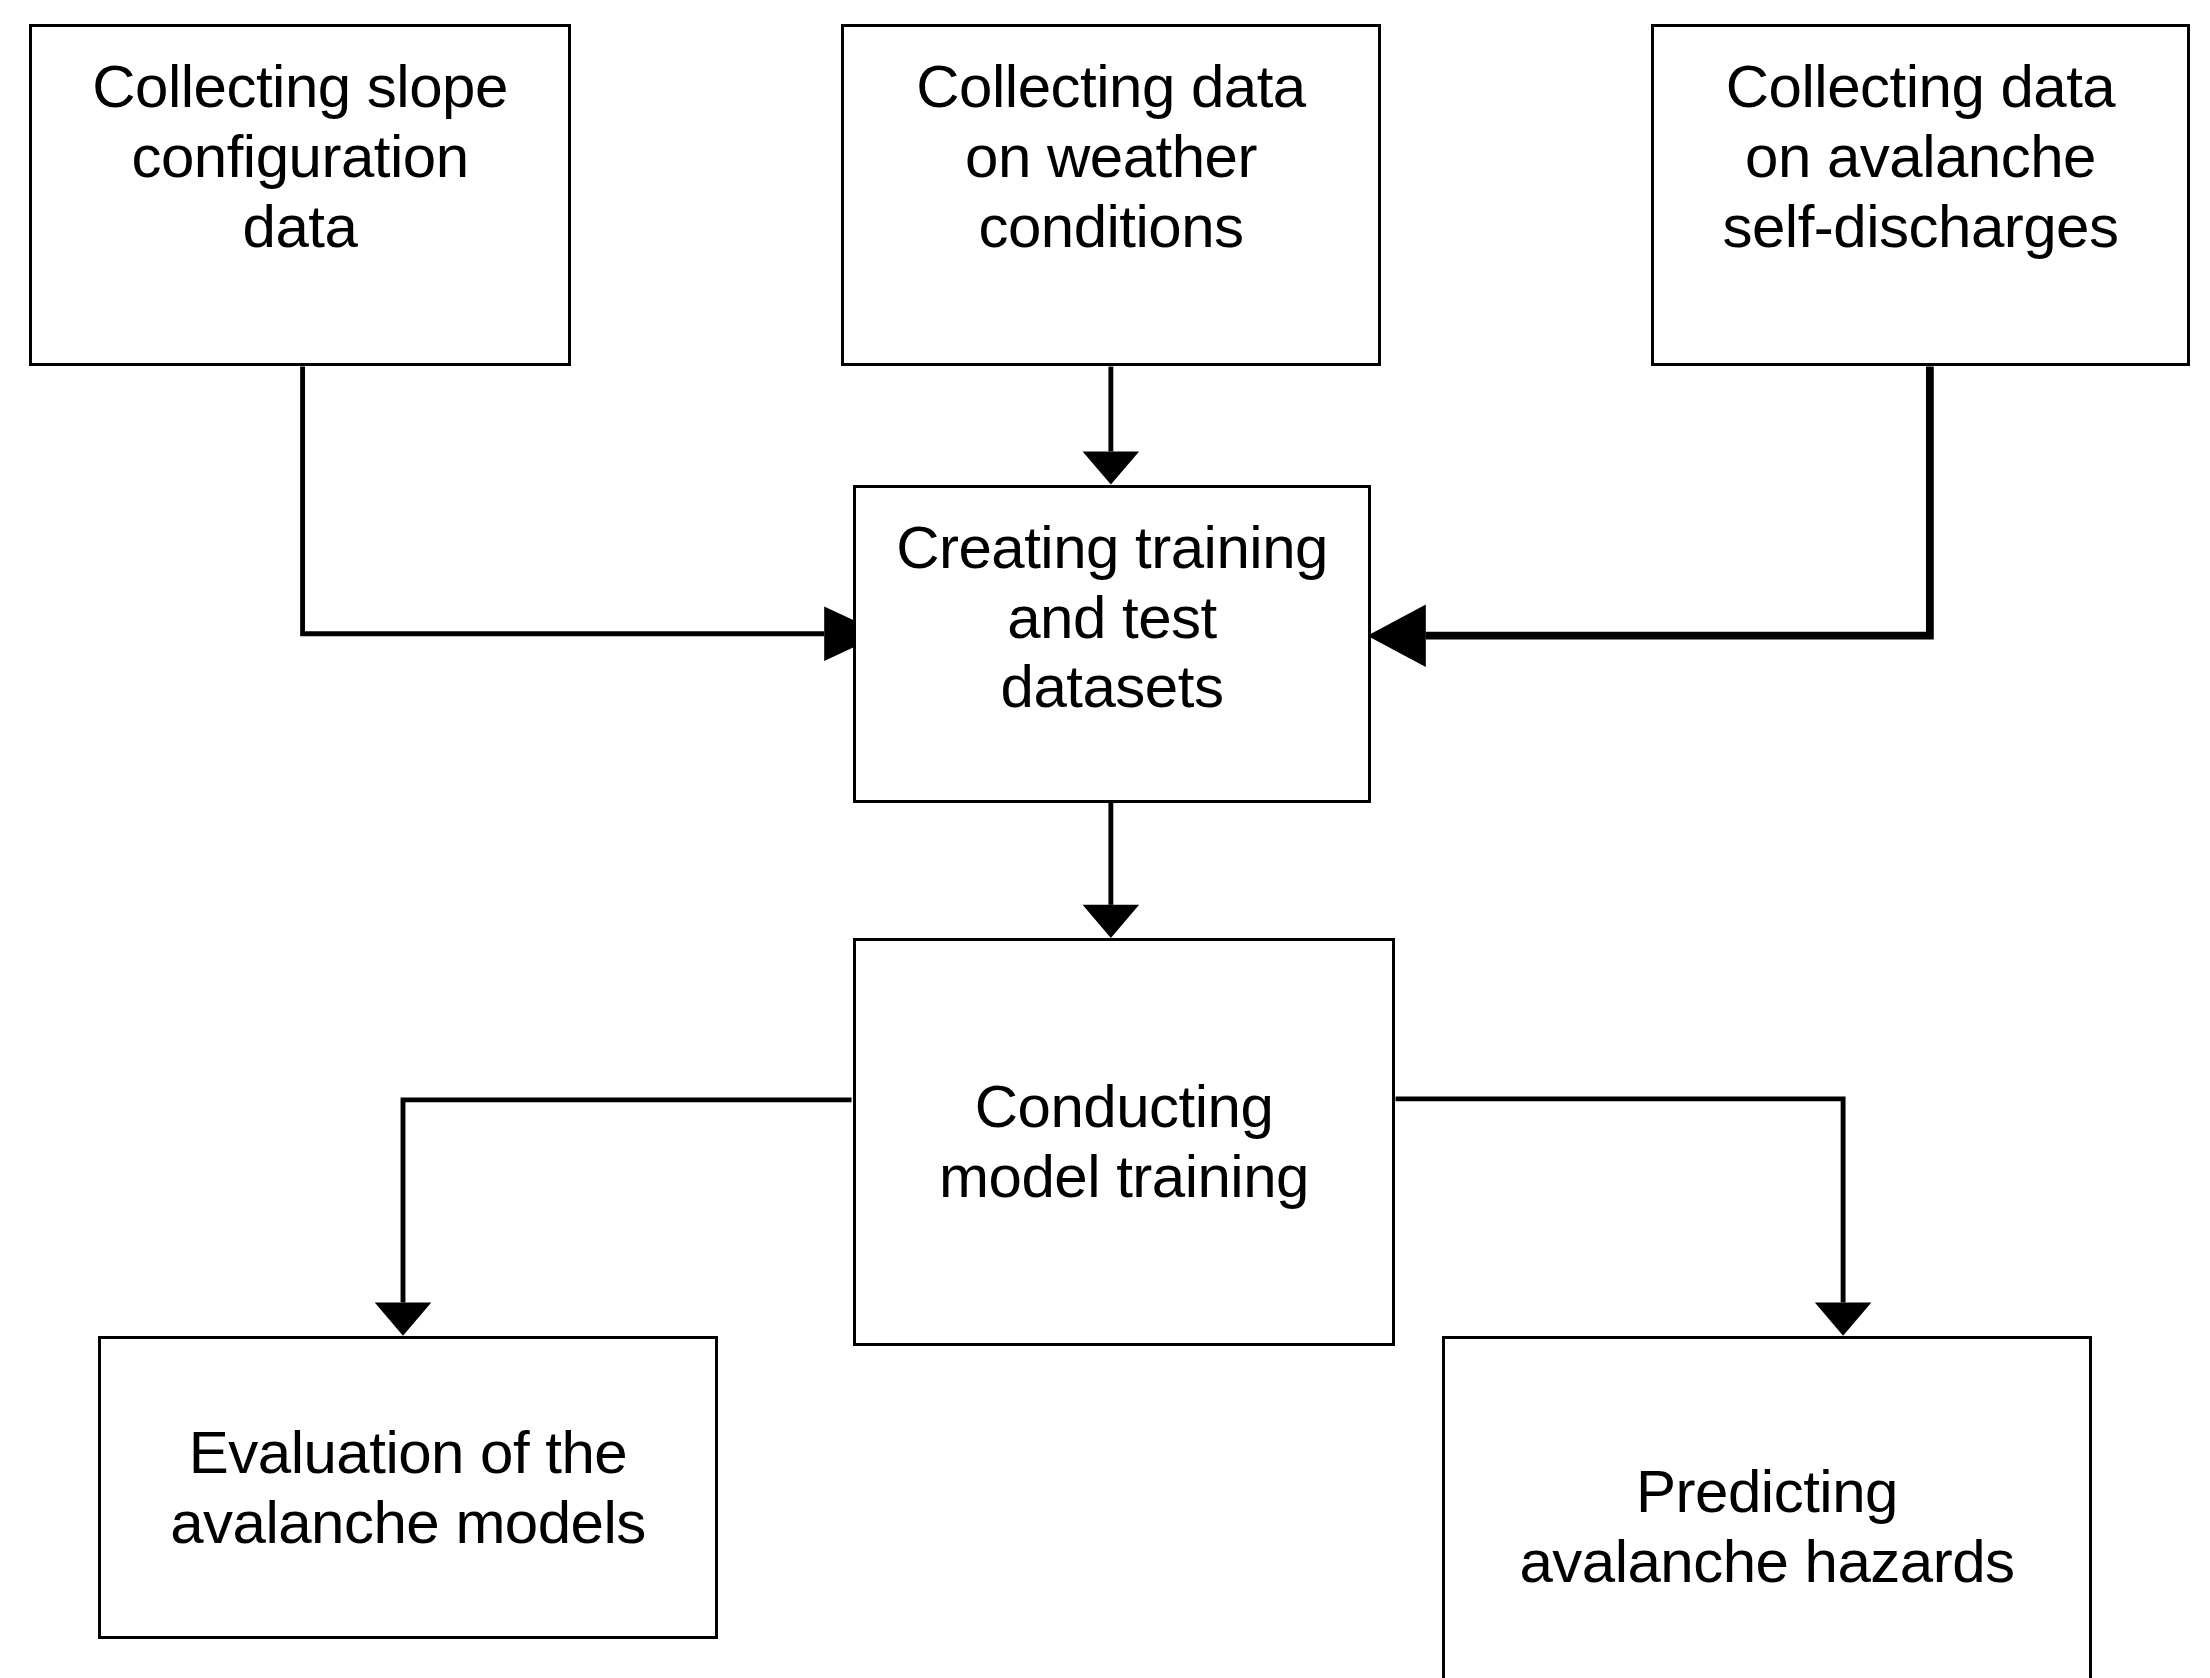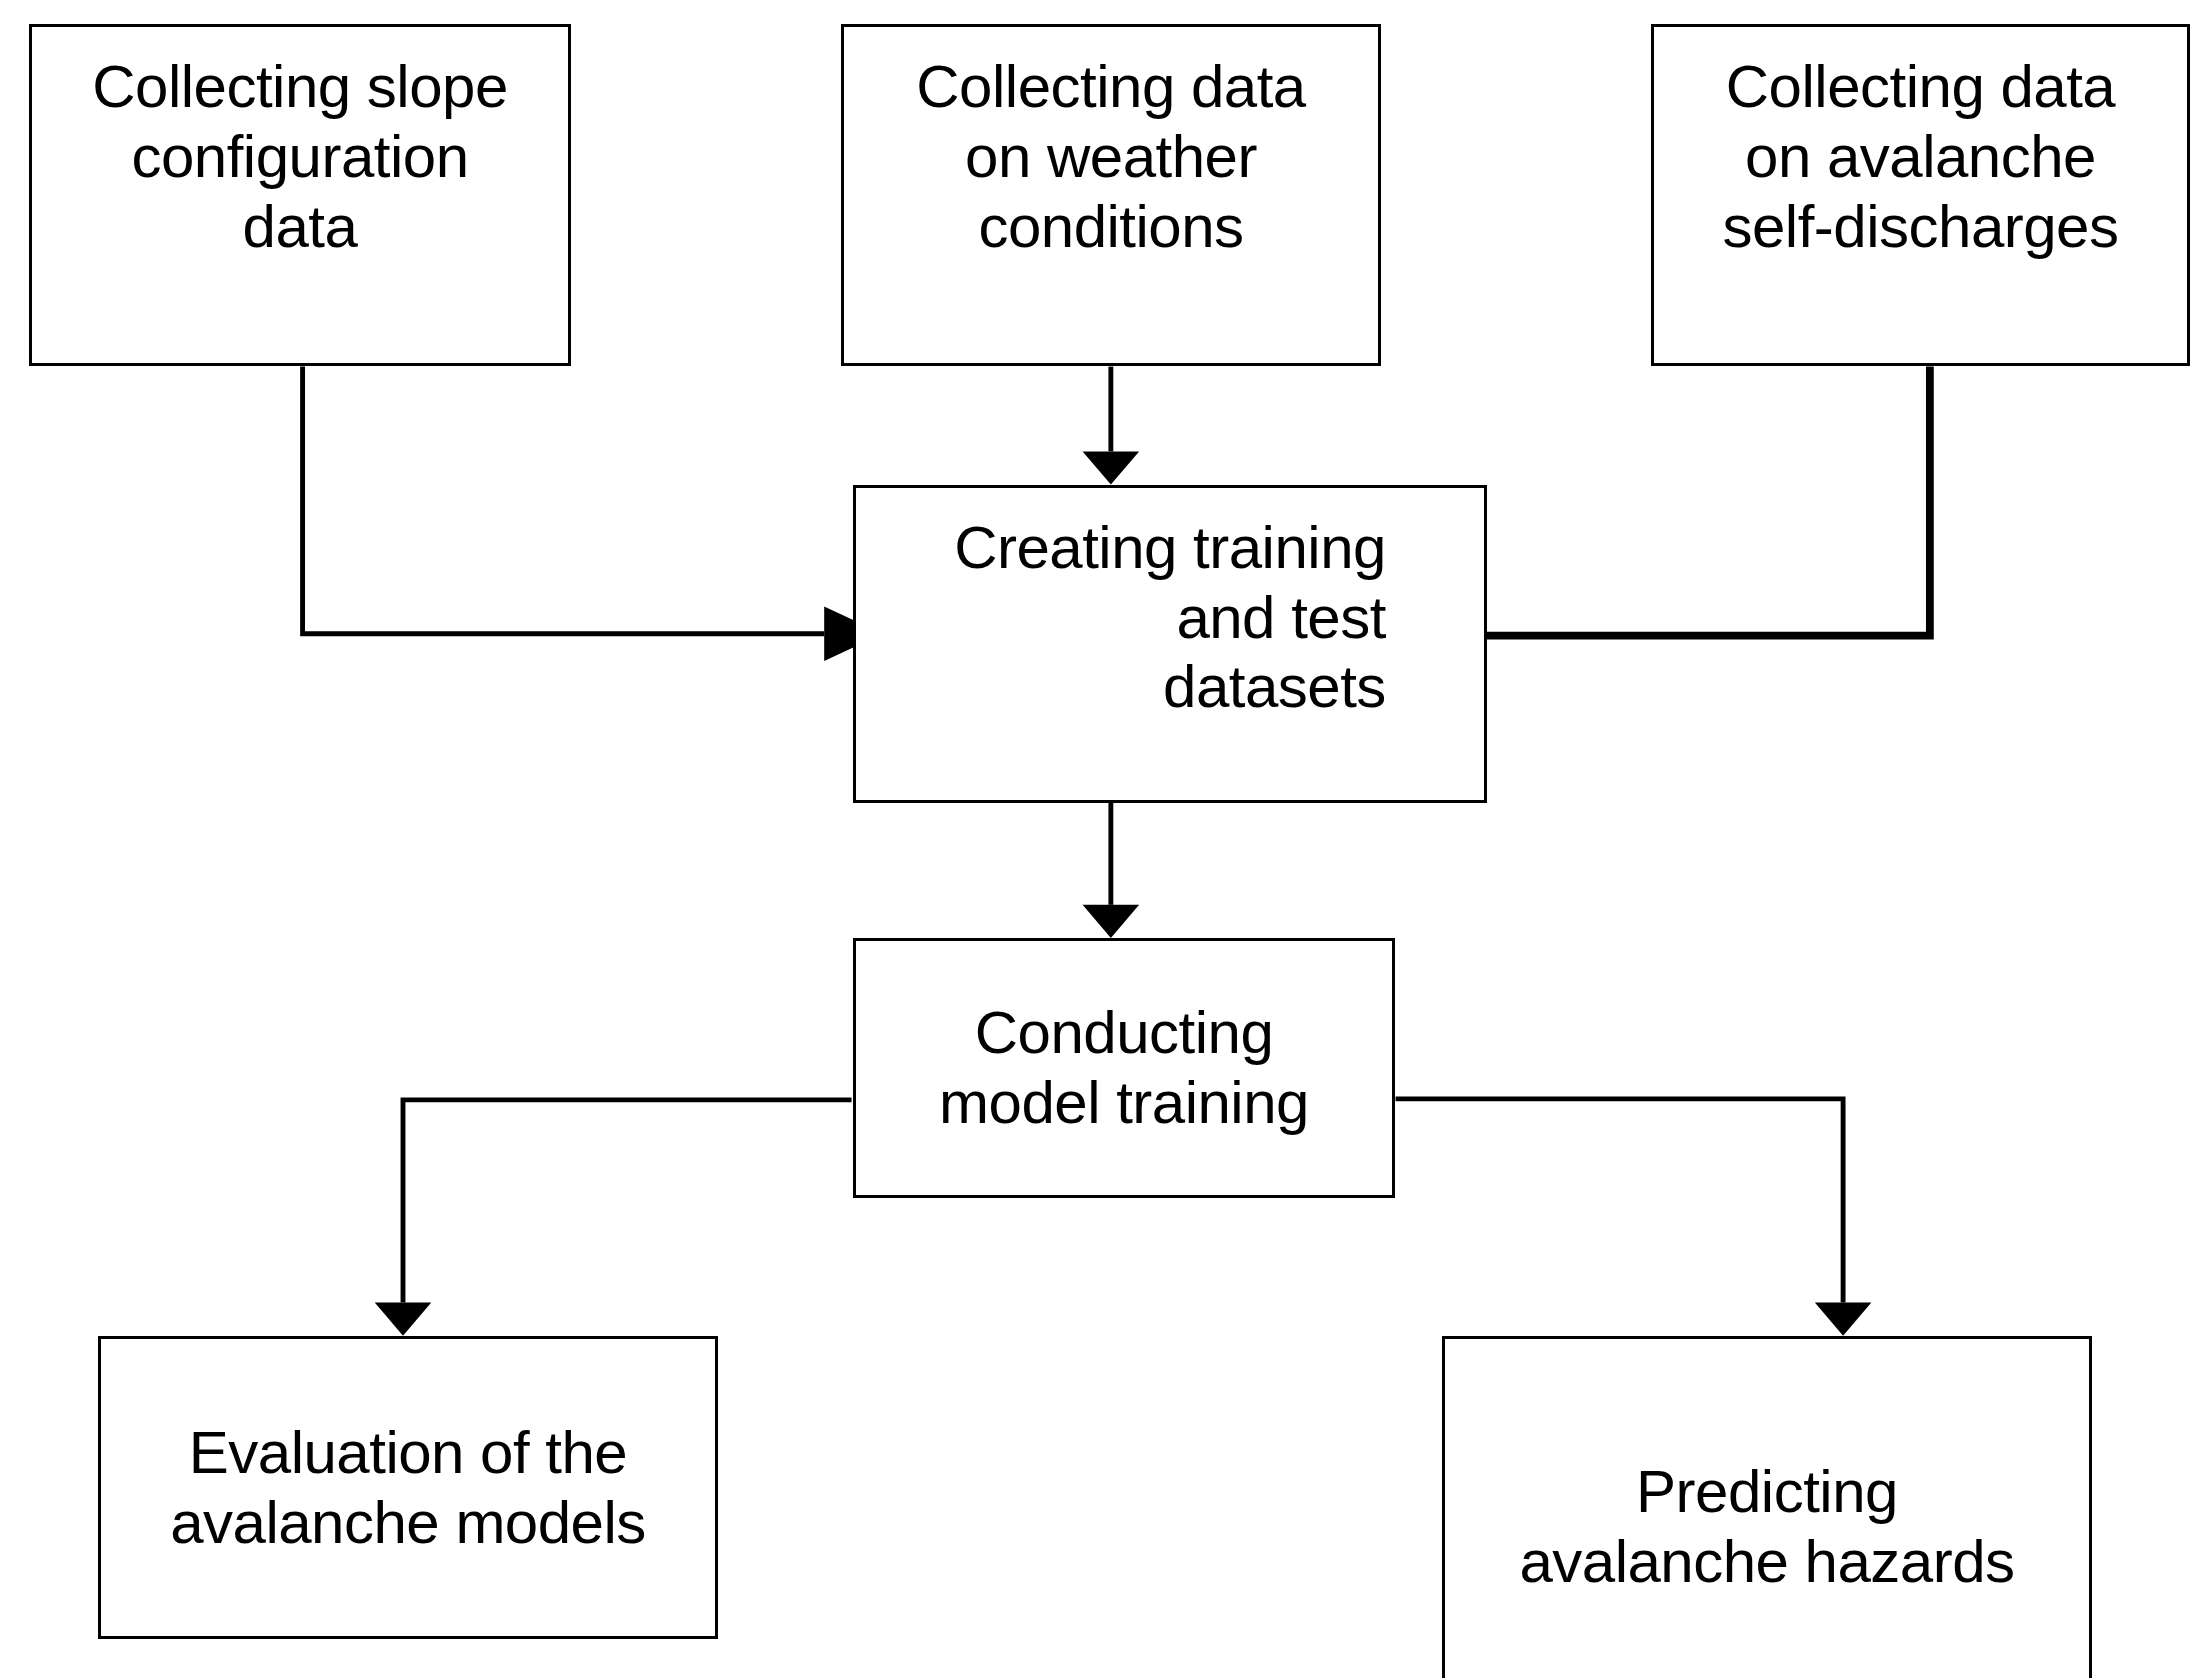--- a/index.html
+++ b/index.html
@@ -40,22 +40,22 @@
     left: 0;
     top: 0;
     width: 2211px;
     height: 1678px;
     pointer-events: none;
   }
   
   #node-slope    { left: 29px;   top: 24.4px;   width: 542px; height: 342px; }
   #node-weather  { left: 841px;  top: 24.4px;   width: 540px; height: 342px; }
   #node-aval     { left: 1651px; top: 24.4px;   width: 539px; height: 342px; }
-  #node-datasets { left: 853px;  top: 485px;  width: 634px; height: 318px; text-align: right; }
-  #node-training { left: 853px;  top: 938px;  width: 542px; height: 260px; }
+  #node-datasets { left: 853px;  top: 485px;  width: 518px; height: 318px; }
+  #node-training { left: 853px;  top: 938px;  width: 542px; height: 408px; }
   #node-eval     { left: 98px;  top: 1336px; width: 620px; height: 303px; }
   #node-predict  { left: 1442px; top: 1336px; width: 650px; height: 382px; }
 </style>
 </head>
 <body>
 
 <div id="canvas">
 
   <svg class="edges" viewBox="0 0 2267 1721" xmlns="http://www.w3.org/2000/svg">
     <defs>

